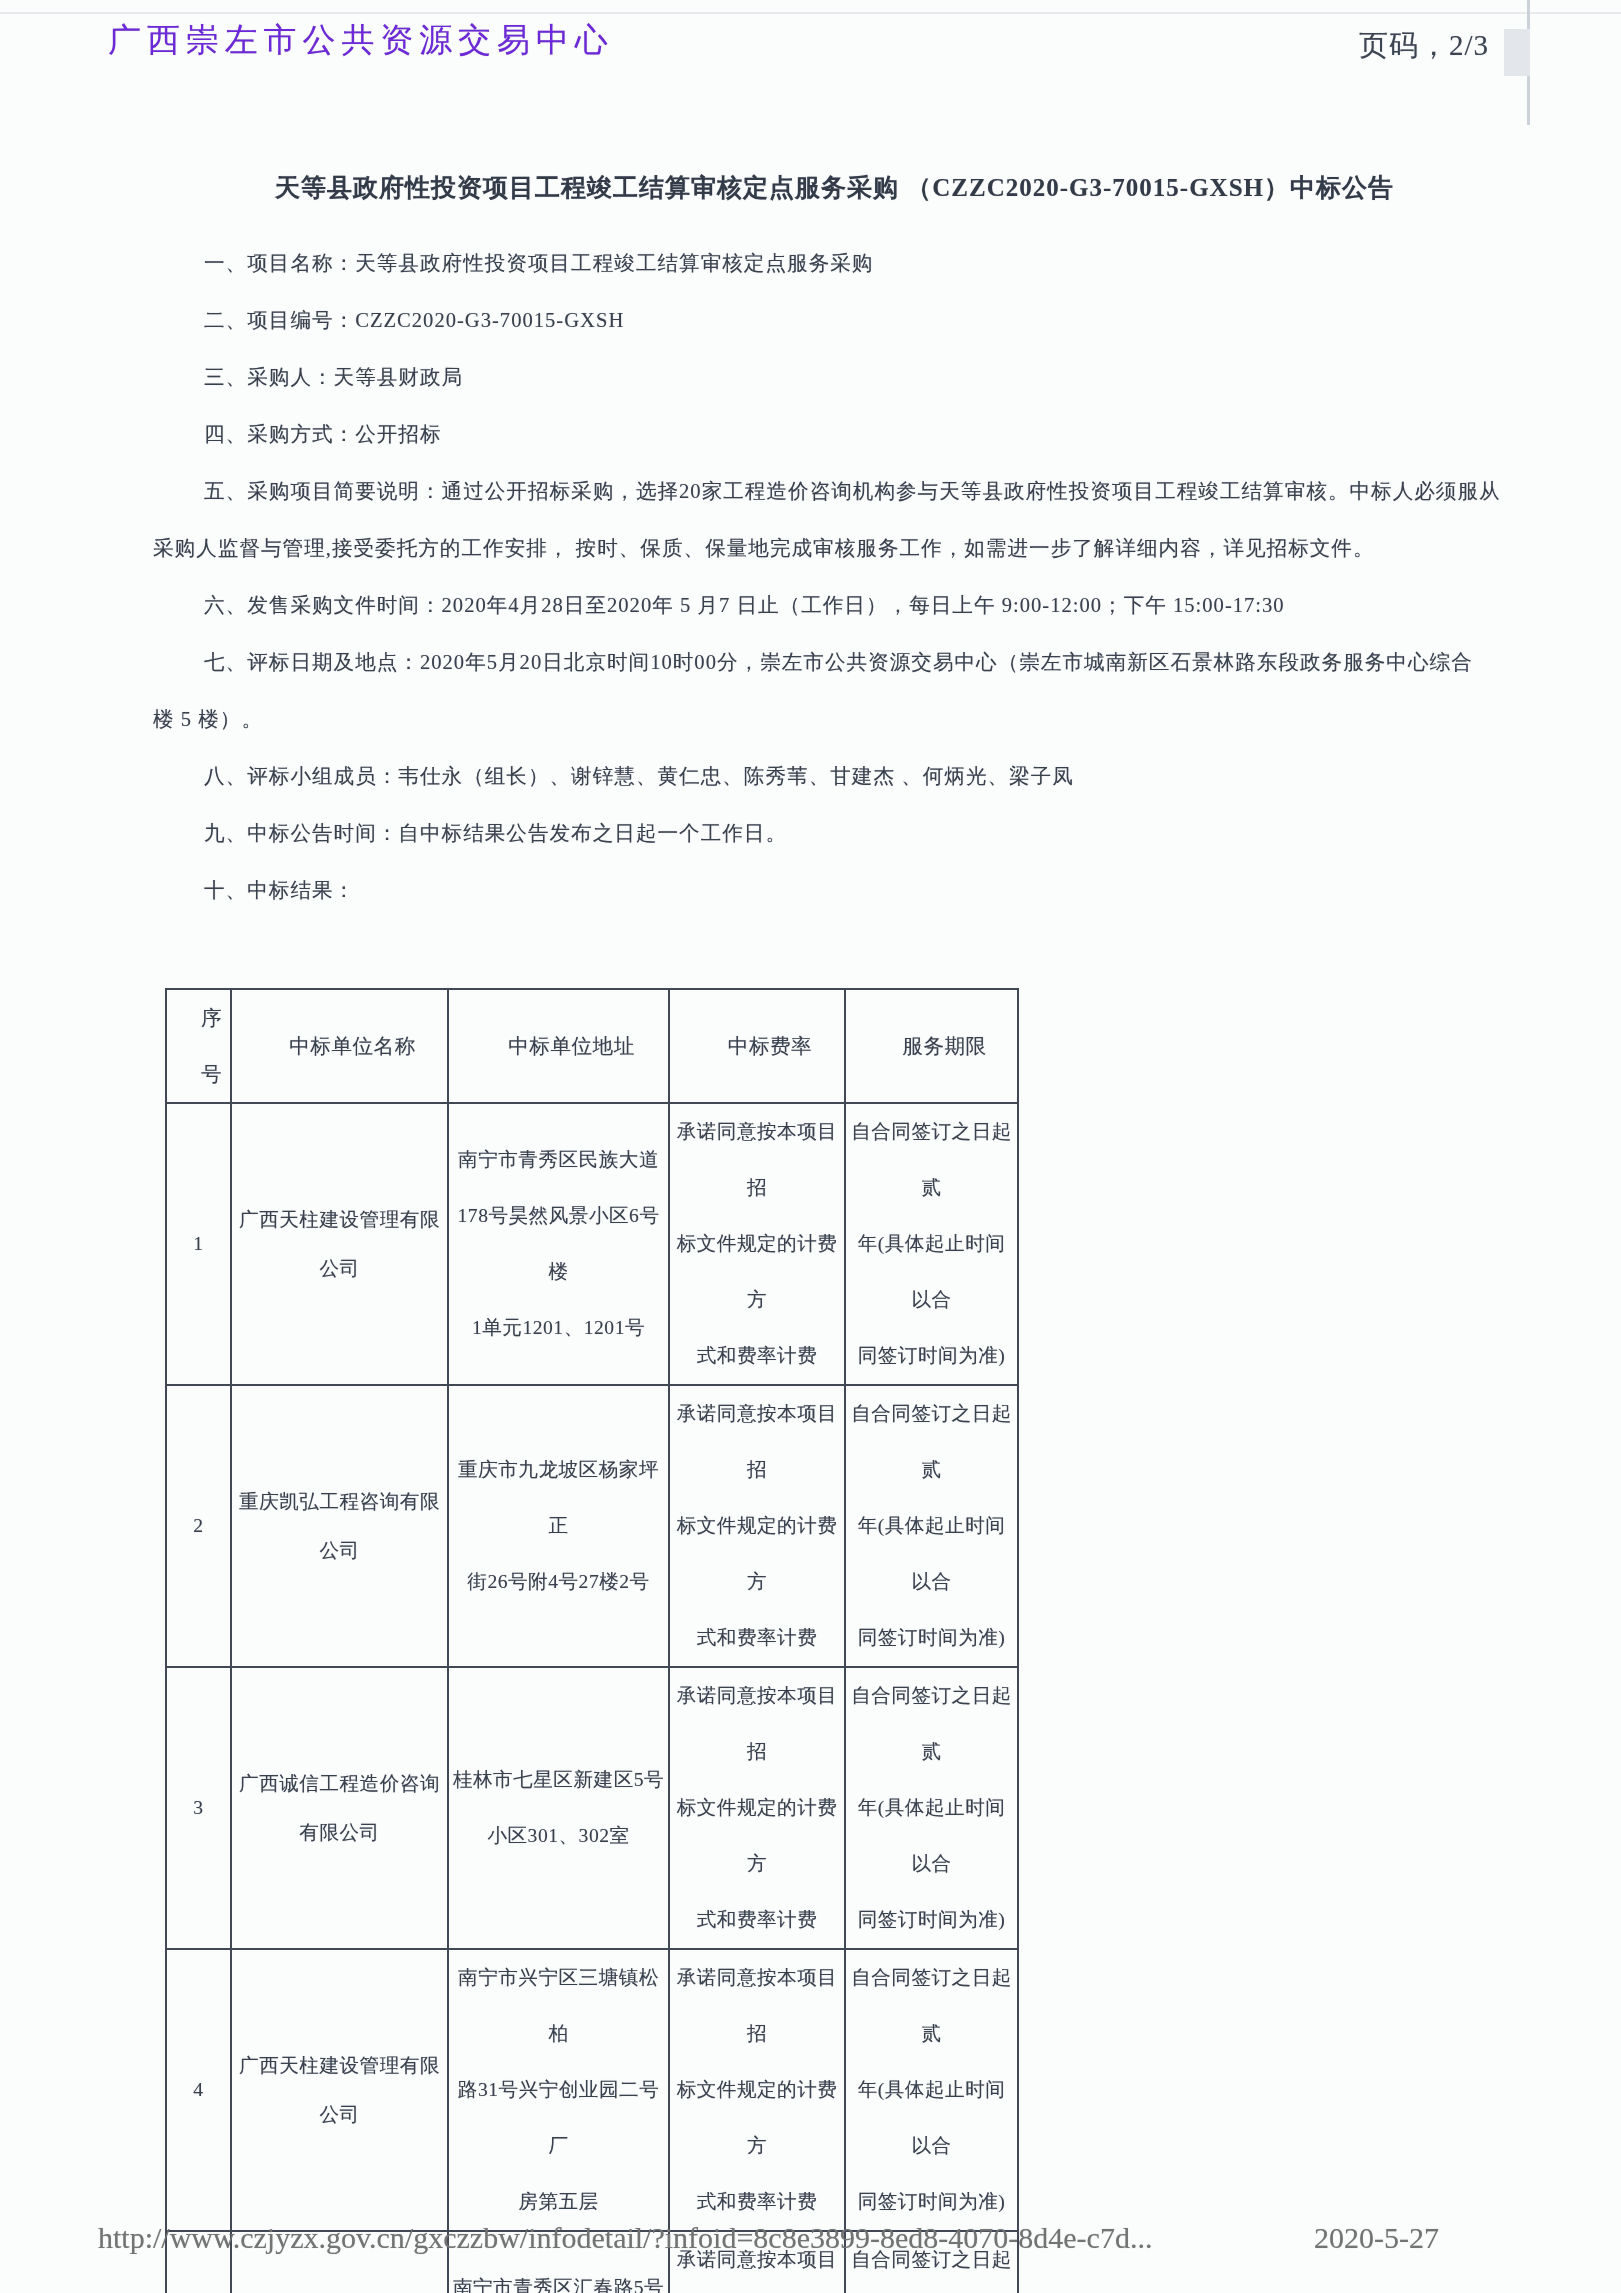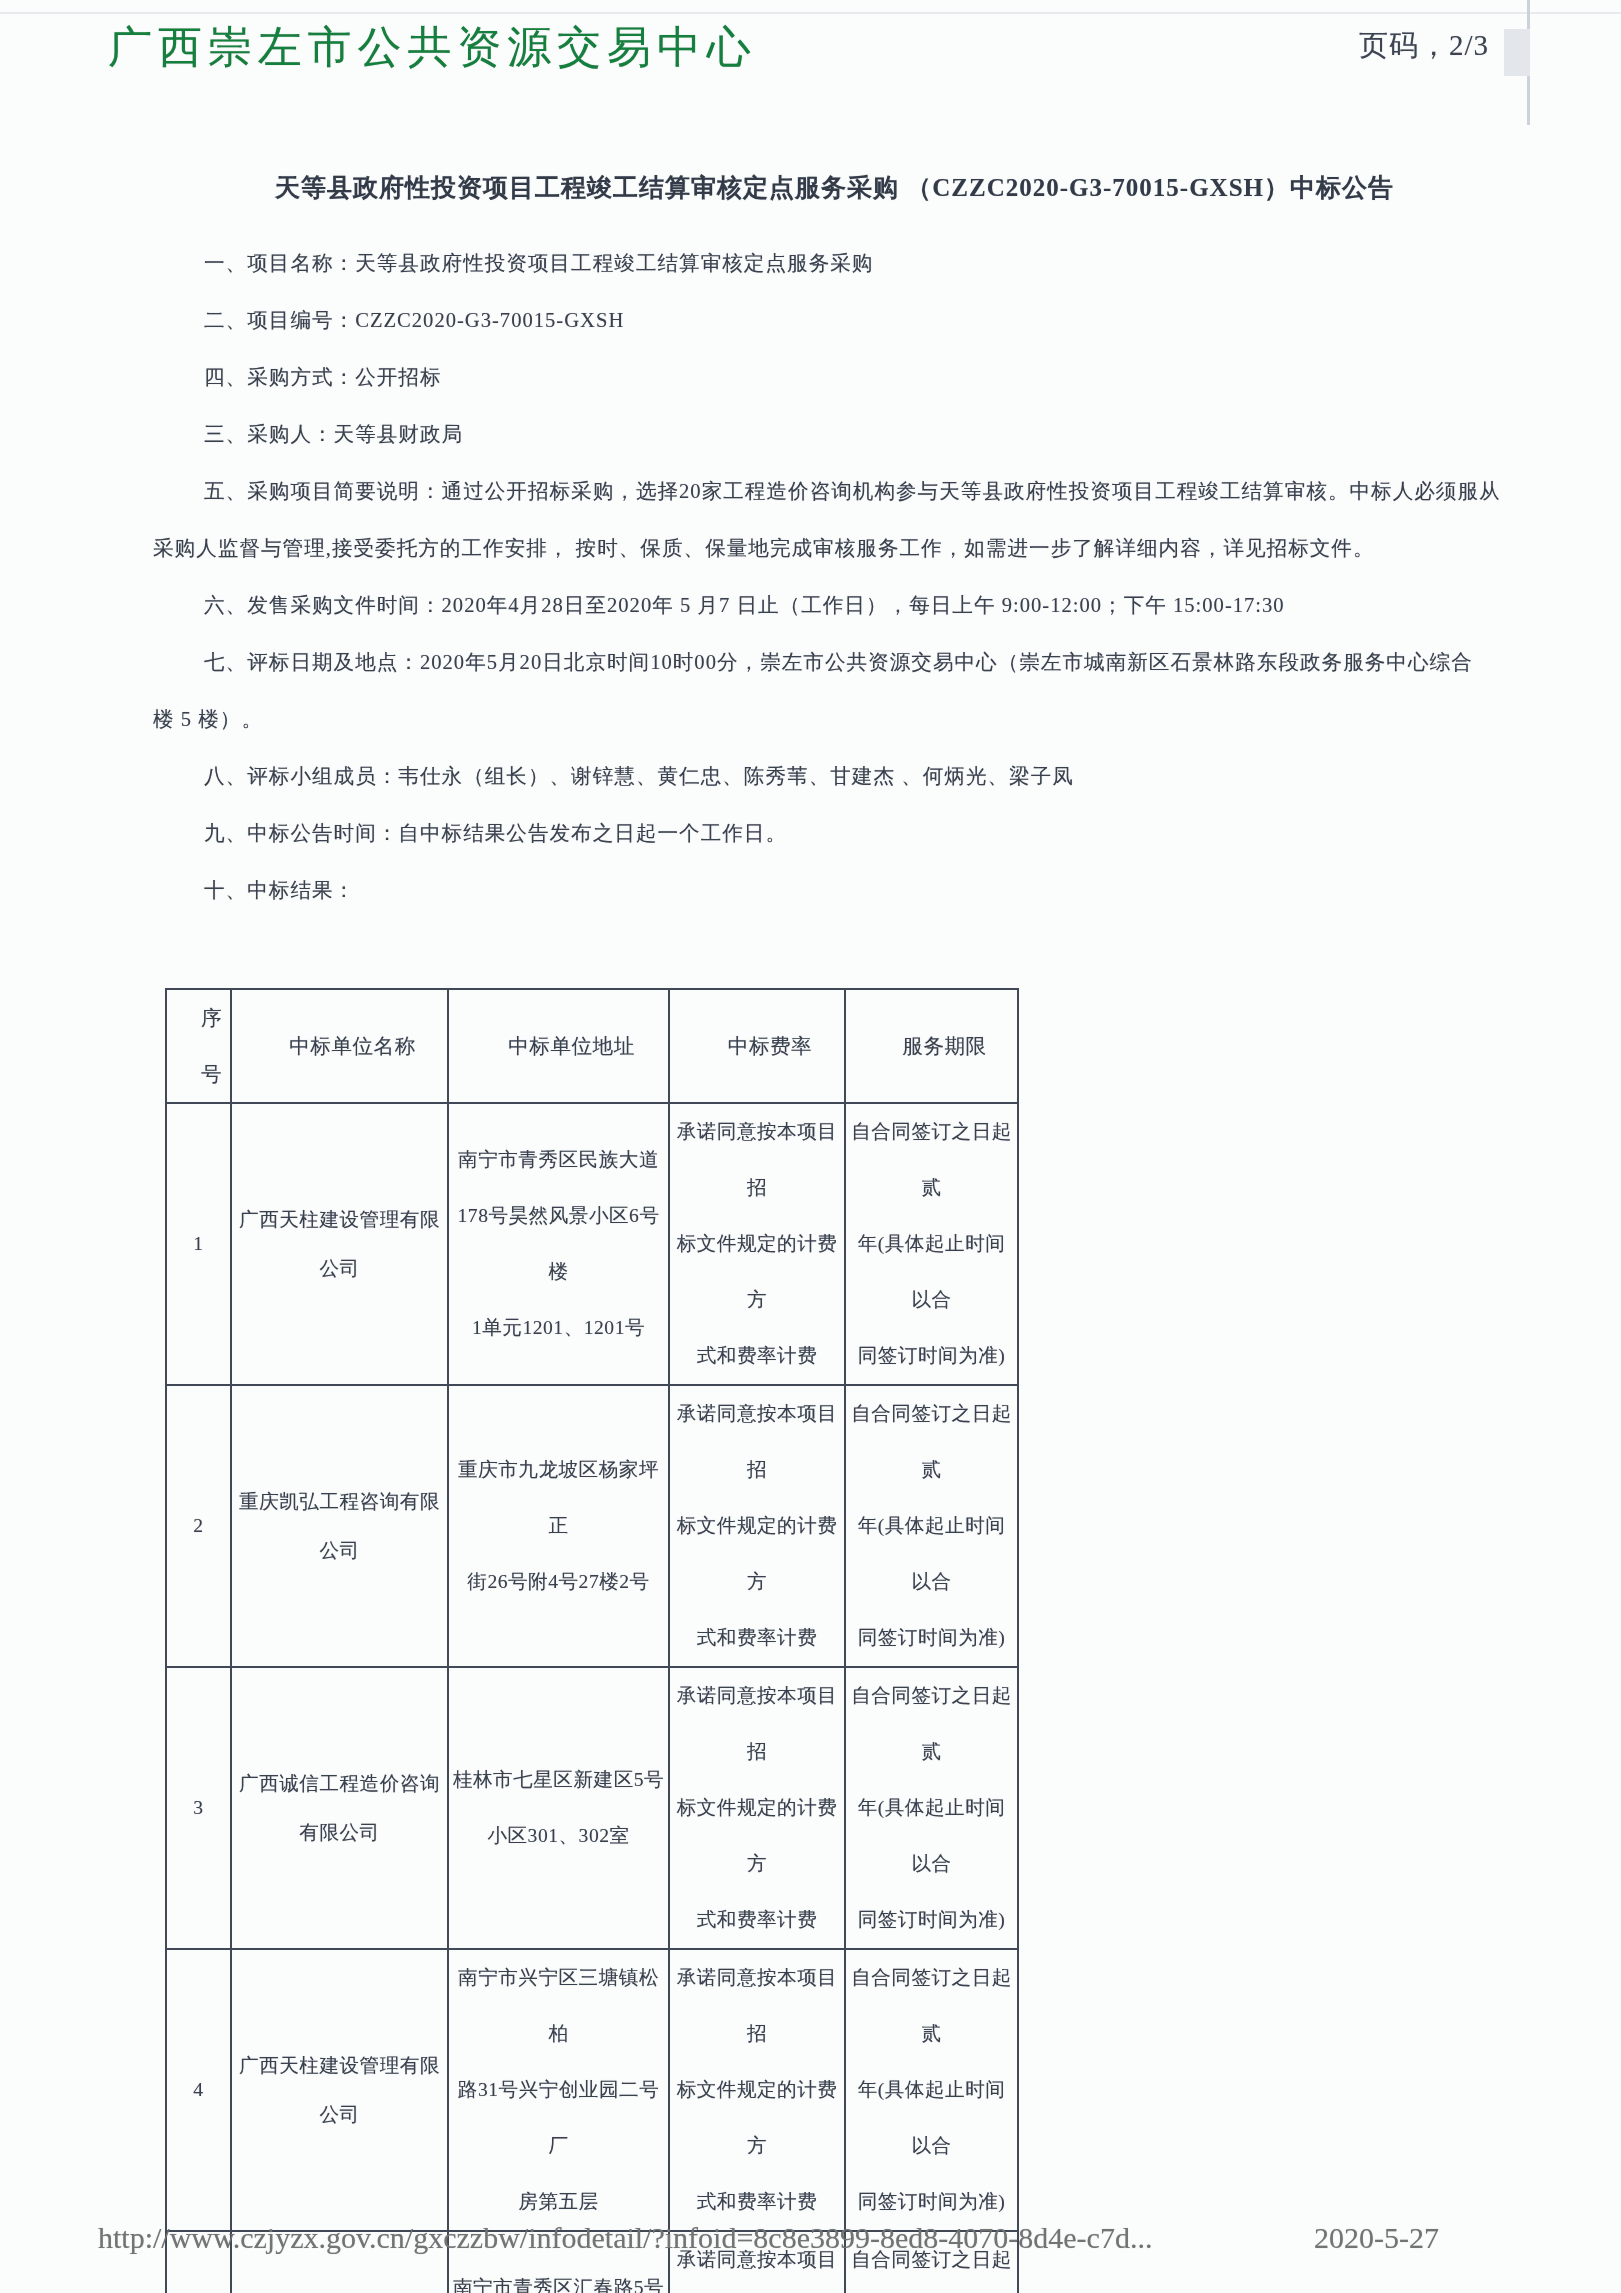--- a/index.html
+++ b/index.html
@@ -13,21 +13,21 @@
   }
   .soft { text-shadow:0 0 1px rgba(57,65,78,0.35); }
 
   
   .art-top    { position:absolute; left:0; top:11.8px; width:1621px; height:2px; background:#e7ebee; }
   .art-right  { position:absolute; left:1527px; top:0; width:2.9px; height:125px; background:#ccd2d9; }
   .art-corner { position:absolute; left:1504px; top:29px; width:25.5px; height:47px; background:#e3e7ec; }
 
   .hdr-org {
     position:absolute; left:108px; top:17.6px;
-    font-size:44px; letter-spacing:5.9px; color:#15803d;font-family:Liberation Mono, monospace;
+    font-size:33px; letter-spacing:5.9px; color:#6d28d9;font-family:Liberation Mono, monospace;
   }
   .hdr-page {
     position:absolute; right:132px; top:25.5px;
     font-size:29px; color:#3c4452; letter-spacing:1px;
   }
 
   .doc-title {
     position:absolute; left:0; top:171px; width:100%;
     text-align:center; font-size:25px; font-weight:bold; color:#333b49;
     letter-spacing:1px;
@@ -73,22 +73,22 @@
 <div class="art-corner"></div>
 
 <div class="hdr-org soft">广西崇左市公共资源交易中心</div>
 <div class="hdr-page soft">页码，2/3</div>
 
 <div class="doc-title soft">天等县政府性投资项目工程竣工结算审核定点服务采购 （CZZC2020-G3-70015-GXSH）中标公告</div>
 
 <div class="body-block">
   <p class="doc-line soft">一、项目名称：天等县政府性投资项目工程竣工结算审核定点服务采购</p>
   <p class="doc-line soft">二、项目编号：CZZC2020-G3-70015-GXSH</p>
+  <p class="doc-line soft">三、采购人：天等县财政局</p>
   <p class="doc-line soft">四、采购方式：公开招标</p>
-  <p class="doc-line soft">三、采购人：天等县财政局</p>
   <p class="doc-line soft">五、采购项目简要说明：通过公开招标采购，选择20家工程造价咨询机构参与天等县政府性投资项目工程竣工结算审核。中标人必须服从
 采购人监督与管理,接受委托方的工作安排， 按时、保质、保量地完成审核服务工作，如需进一步了解详细内容，详见招标文件。</p>
   <p class="doc-line soft">六、发售采购文件时间：2020年4月28日至2020年 5 月7 日止（工作日），每日上午 9:00-12:00；下午 15:00-17:30</p>
   <p class="doc-line soft">七、评标日期及地点：2020年5月20日北京时间10时00分，崇左市公共资源交易中心（崇左市城南新区石景林路东段政务服务中心综合
 楼 5 楼）。</p>
   <p class="doc-line soft">八、评标小组成员：韦仕永（组长）、谢锌慧、黄仁忠、陈秀苇、甘建杰 、何炳光、梁子凤</p>
   <p class="doc-line soft">九、中标公告时间：自中标结果公告发布之日起一个工作日。</p>
   <p class="doc-line soft">十、中标结果：</p>
 </div>
 

